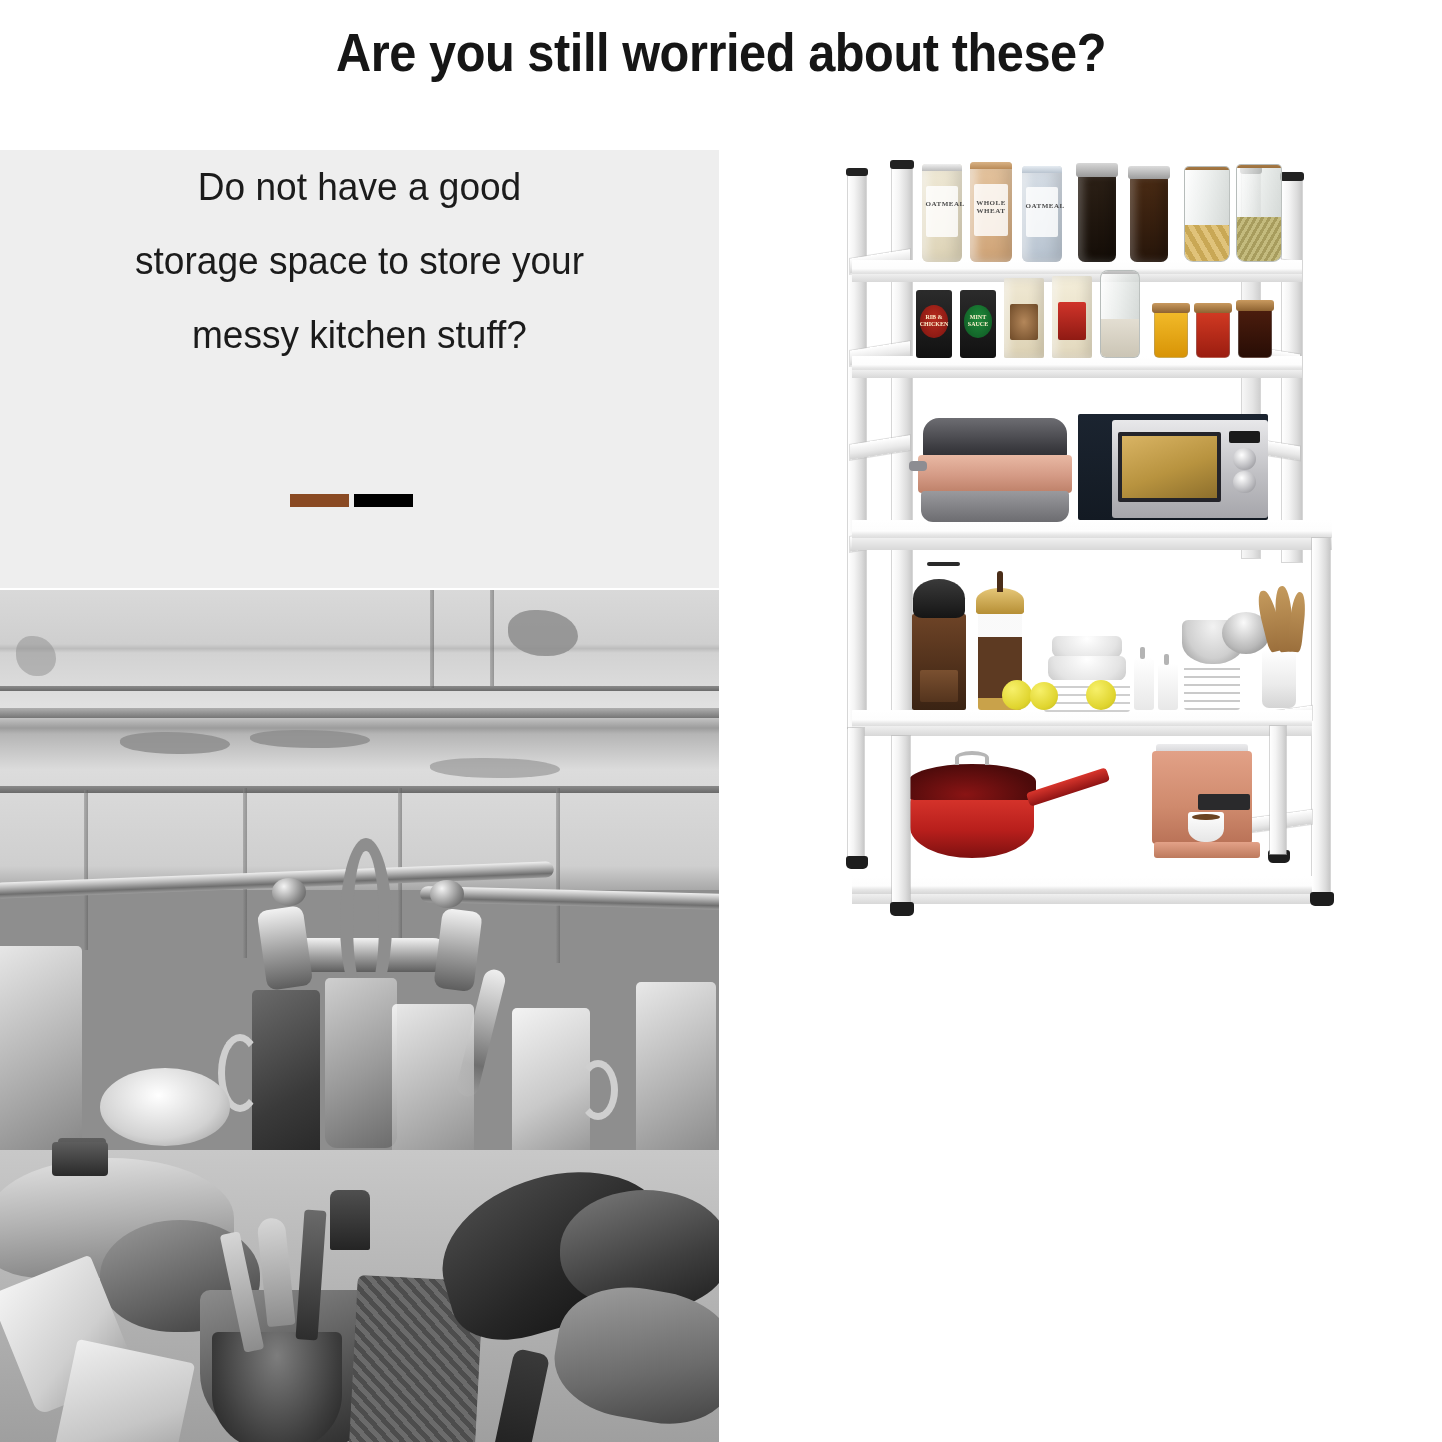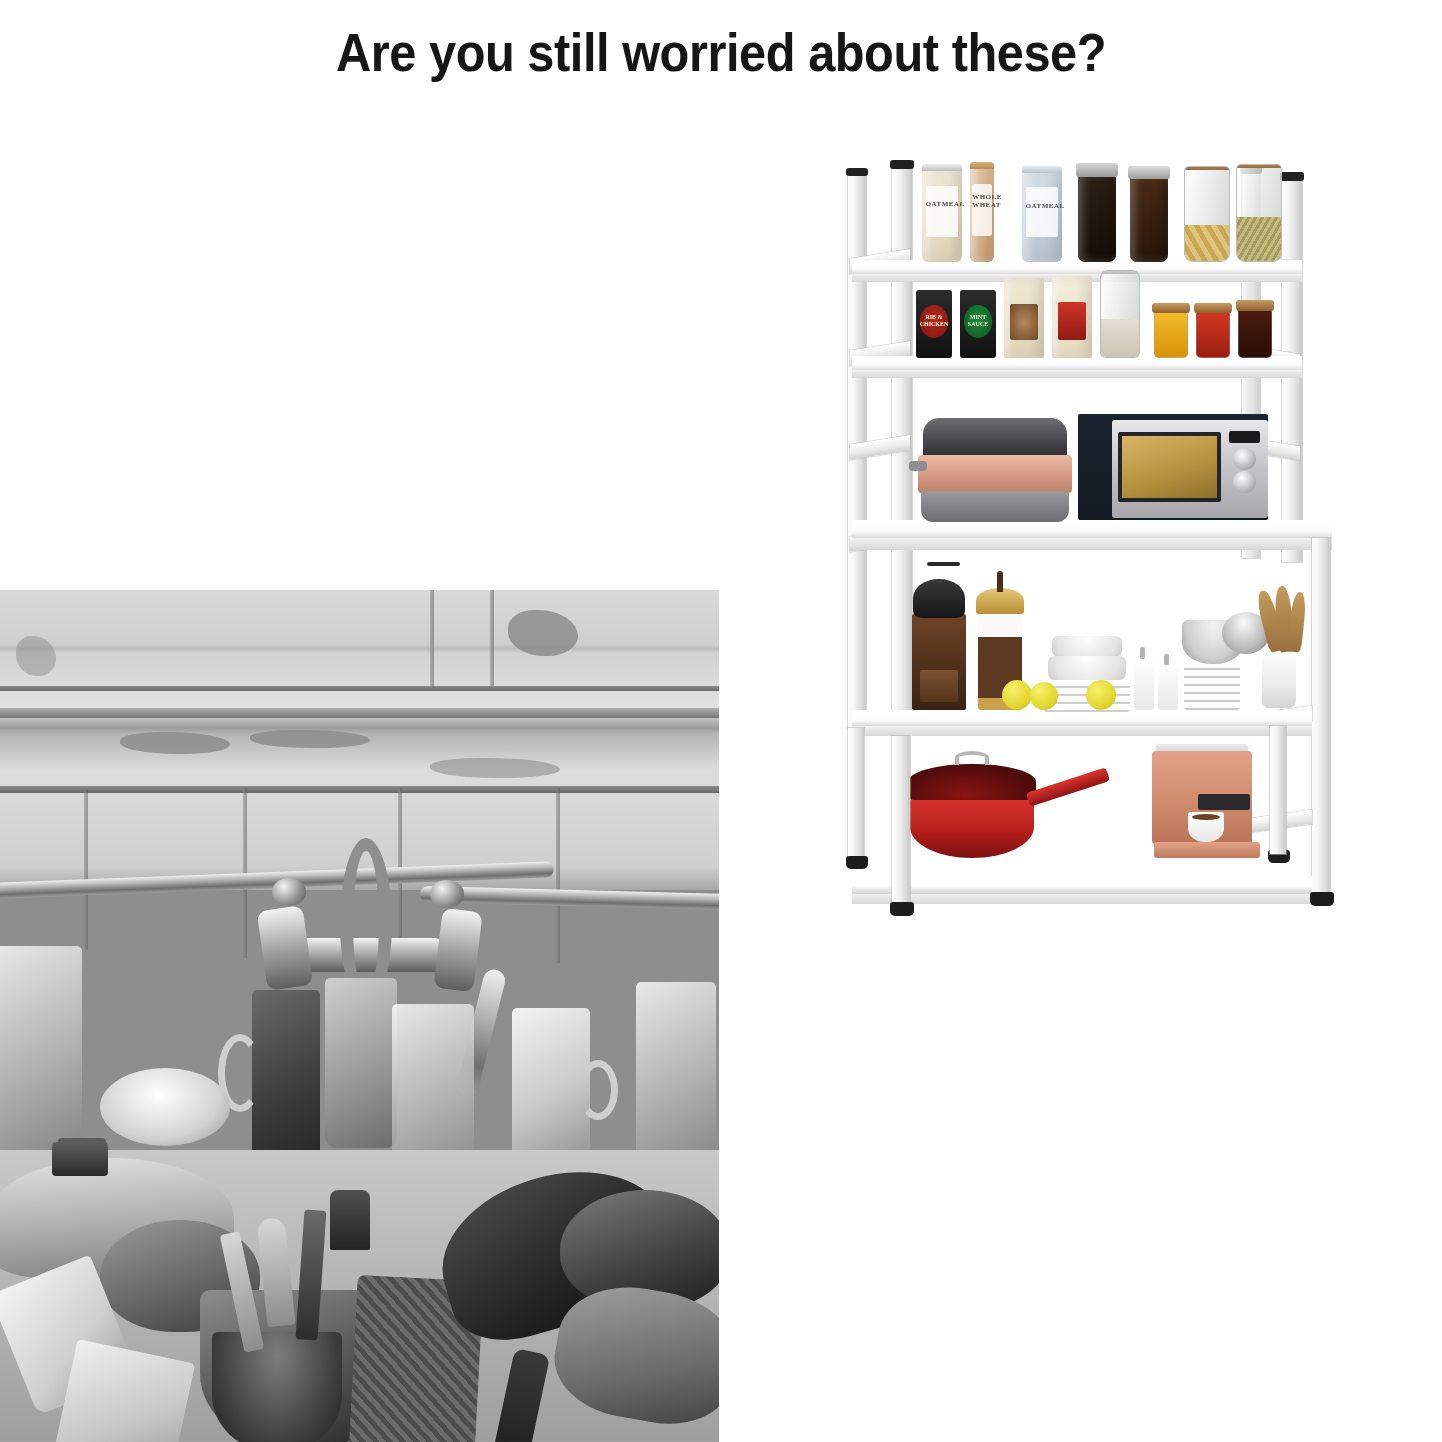--- a/index.html
+++ b/index.html
@@ -443,20 +443,31 @@
     border-radius: 4px;
   }
 </style>
 </head>
 <body>
 
 <div id="page">
 
   <div id="headline">Are you still worried about these?</div>
 
+  <div class="gray-panel" id="problem-panel">
+    <div class="panel-text">
+      <div>Do not have a good</div>
+      <div>storage space to store your</div>
+      <div>messy kitchen stuff?</div>
+    </div>
+    <div class="divider" id="problem-divider">
+      <div class="bar" style="background:#8a4a23"></div>
+      <div class="bar" style="background:#000000"></div>
+    </div>
+  </div>
 
   <div id="messy-photo">
 
     <div class="wall"></div>
     <div class="grout-h" style="top:96px"></div>
     <div class="grout-h" style="top:118px;height:10px;background:linear-gradient(180deg,#9d9d9d,#5c5c5c)"></div>
     <div class="grout-h" style="top:196px;height:7px"></div>
     <div class="grout-v" style="left:84px;top:200px;height:160px"></div>
     <div class="grout-v" style="left:243px;top:198px;height:170px"></div>
     <div class="grout-v" style="left:398px;top:198px;height:170px"></div>
@@ -533,21 +544,21 @@
 
     <div class="frame board" style="left:62px;top:110px;width:450px;height:16px"></div>
     <div class="frame board-edge" style="left:62px;top:124px;width:450px;height:8px"></div>
 
     <div class="canister" style="left:132px;top:14px;width:40px;height:98px;background:linear-gradient(180deg,#efe9d6,#ddd3b6)">
       <div class="lid"></div>
       <div class="label">
           <b>OATMEAL</b>
         </div>
     </div>
-    <div class="canister" style="left:180px;top:12px;width:24px;height:100px;background:linear-gradient(180deg,#e4c49f,#cfa376)">
+    <div class="canister" style="left:180px;top:12px;width:42px;height:100px;background:linear-gradient(180deg,#e4c49f,#cfa376)">
       <div class="lid" style="background:linear-gradient(180deg,#d9b285,#b98b58)"></div>
       <div class="label">
           <b>WHOLE WHEAT</b>
         </div>
     </div>
     <div class="canister" style="left:232px;top:16px;width:40px;height:96px;background:linear-gradient(180deg,#d7dee6,#b7c3d0)">
       <div class="lid" style="background:linear-gradient(180deg,#e6ecf2,#b9c4d0)"></div>
       <div class="label">
           <b>OATMEAL</b>
         </div>

